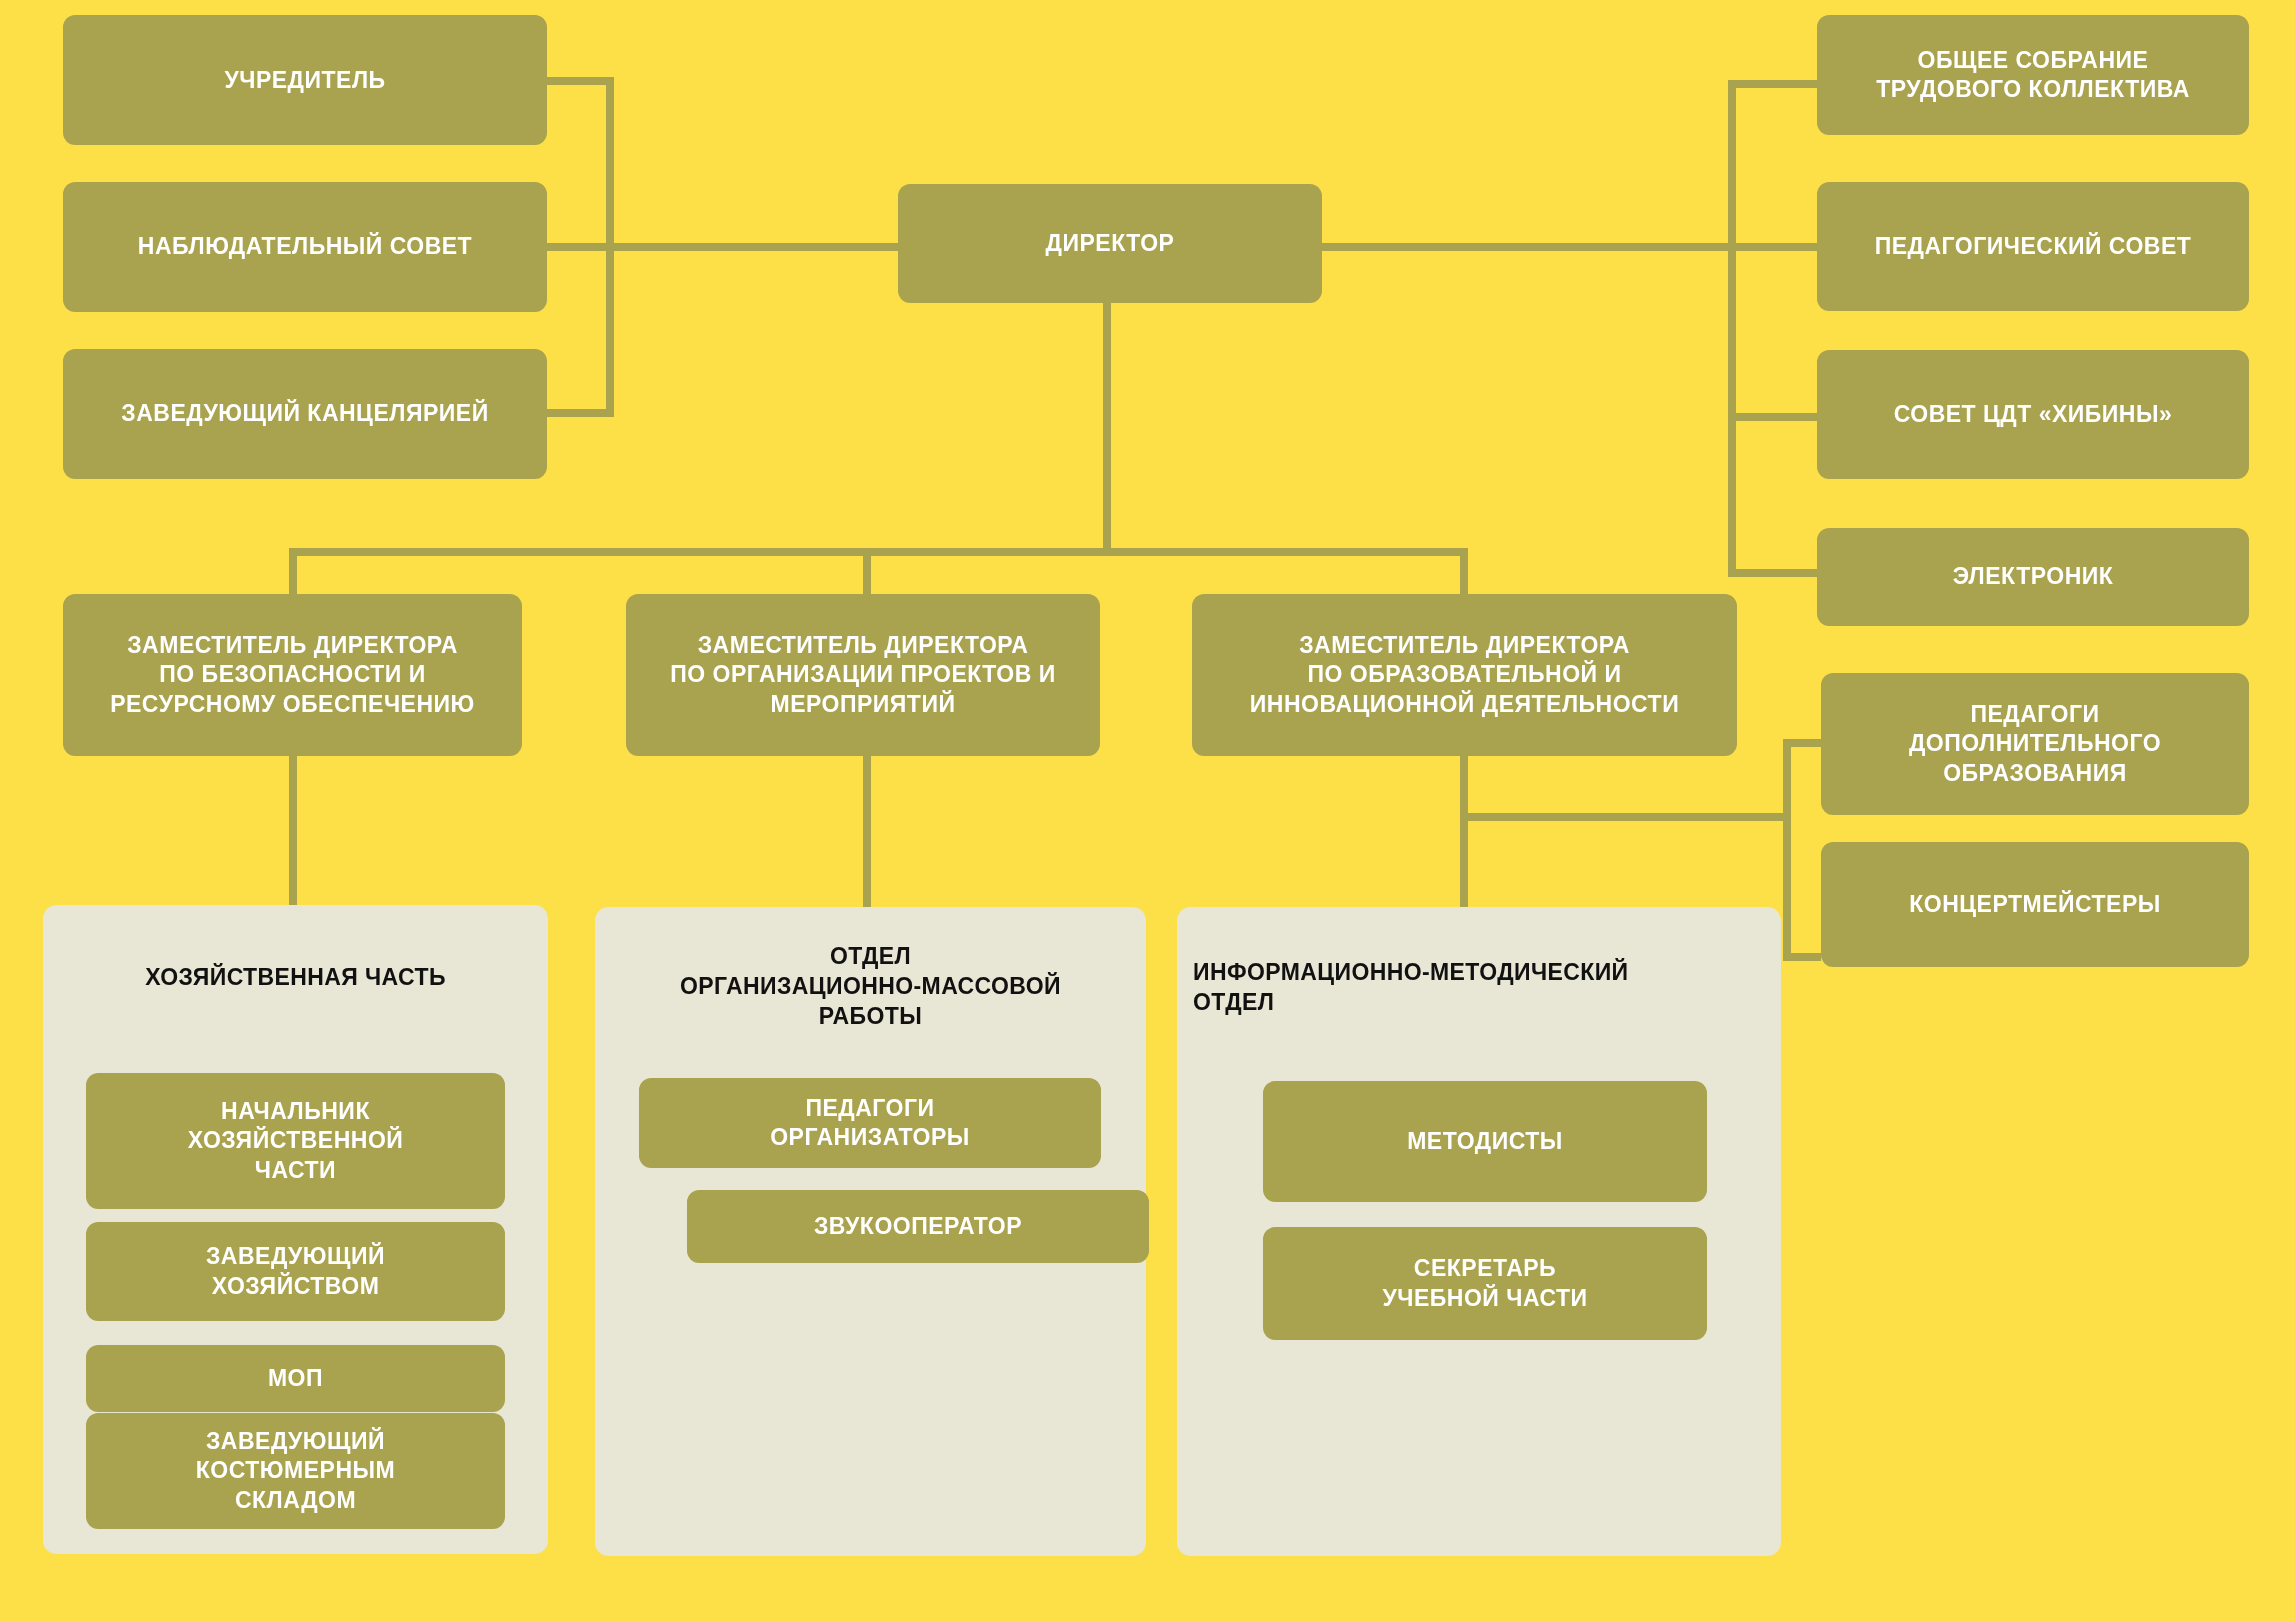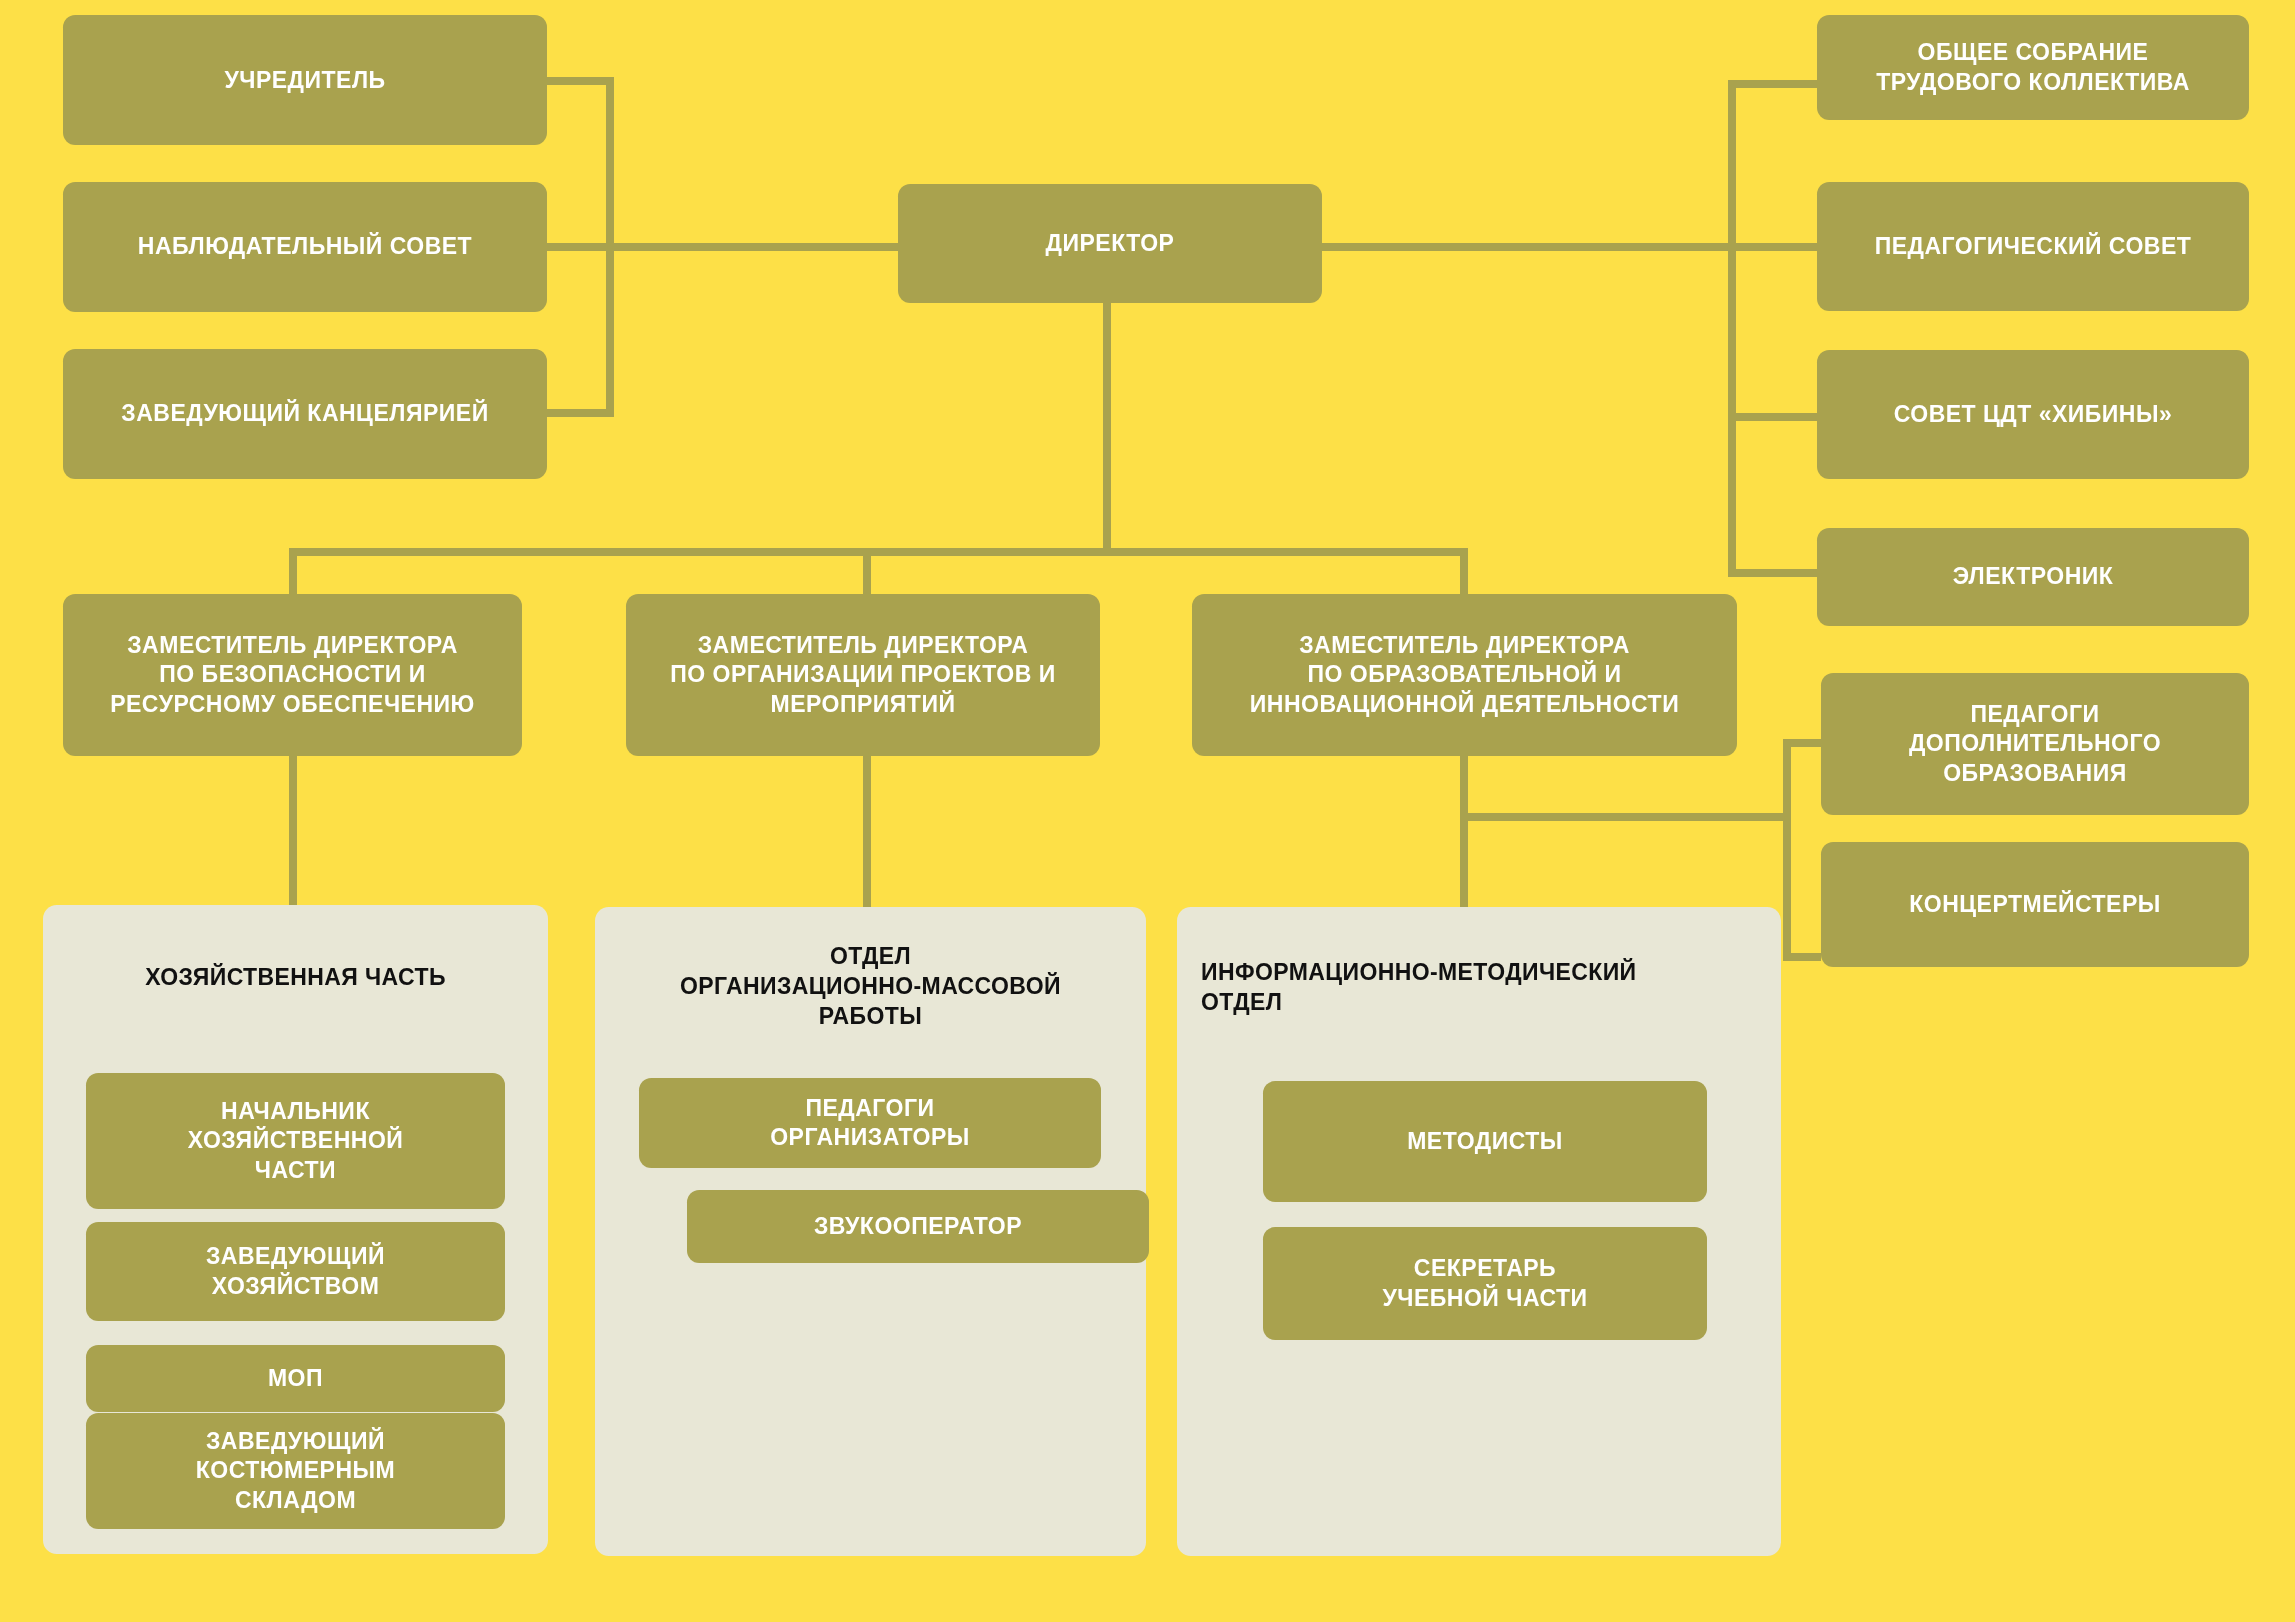--- a/index.html
+++ b/index.html
@@ -117,21 +117,21 @@
   </div>
 
   <div class="node t-lg" style="left:63px; top:349px; width:484px; height:130px;">
     <span>ЗАВЕДУЮЩИЙ КАНЦЕЛЯРИЕЙ</span>
   </div>
 
   <div class="node t-lg" style="left:898px; top:184px; width:424px; height:119px;">
     <span>ДИРЕКТОР</span>
   </div>
 
-  <div class="node t-lg" style="left:1817px; top:15.3px; width:432px; height:105px;">
+  <div class="node t-lg" style="left:1817px; top:15.3px; width:432px; height:120px;">
     <span>ОБЩЕЕ СОБРАНИЕ
 ТРУДОВОГО КОЛЛЕКТИВА</span>
   </div>
 
   <div class="node t-lg" style="left:1817px; top:182px; width:432px; height:129px;">
     <span>ПЕДАГОГИЧЕСКИЙ СОВЕТ</span>
   </div>
 
   <div class="node t-lg" style="left:1817px; top:350px; width:432px; height:129px;">
     <span>СОВЕТ ЦДТ «ХИБИНЫ»</span>
@@ -199,21 +199,21 @@
     <div class="node t-md" style="left:44px; top:171px; width:462px; height:90px;">
       <span>ПЕДАГОГИ
 ОРГАНИЗАТОРЫ</span>
     </div>
     <div class="node t-md" style="left:44px; top:283px; width:462px; height:73px;margin-left:48px;">
       <span>ЗВУКООПЕРАТОР</span>
     </div>
   </div>
 
   <div class="panel" style="left:1177px; top:907px; width:604px; height:649px;">
-    <div class="panel-title t-lg" style="top:51px; text-align:left; padding-left:24px;">ИНФОРМАЦИОННО-МЕТОДИЧЕСКИЙ
+    <div class="panel-title t-lg" style="top:51px; text-align:left; padding-left:16px;">ИНФОРМАЦИОННО-МЕТОДИЧЕСКИЙ
 ОТДЕЛ</div>
 
     <div class="node t-md" style="left:86px; top:174px; width:444px; height:121px;">
       <span>МЕТОДИСТЫ</span>
     </div>
     <div class="node t-md" style="left:86px; top:320px; width:444px; height:113px;">
       <span>СЕКРЕТАРЬ
 УЧЕБНОЙ ЧАСТИ</span>
     </div>
   </div>

